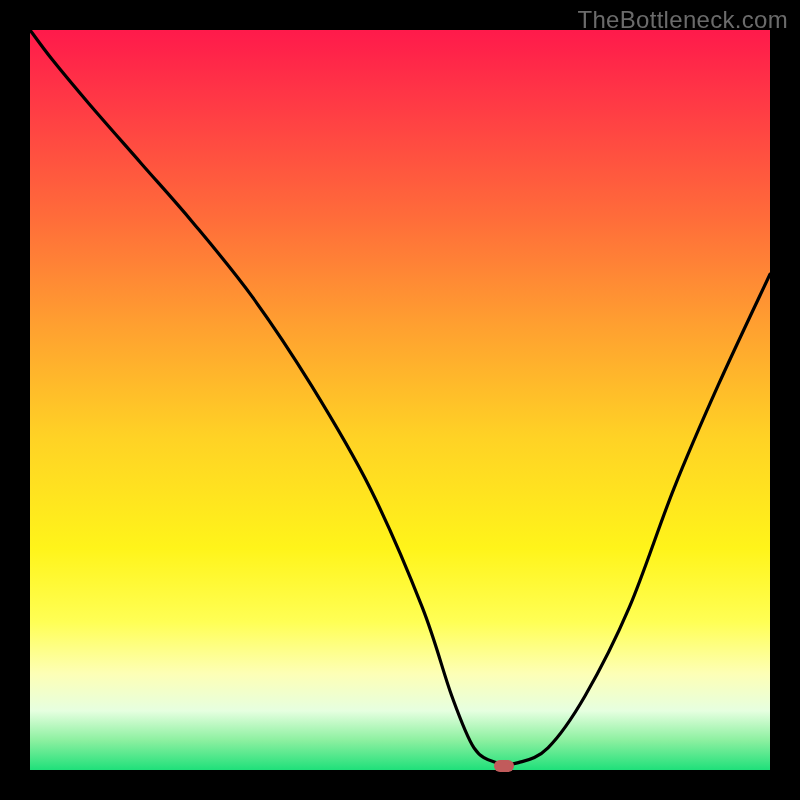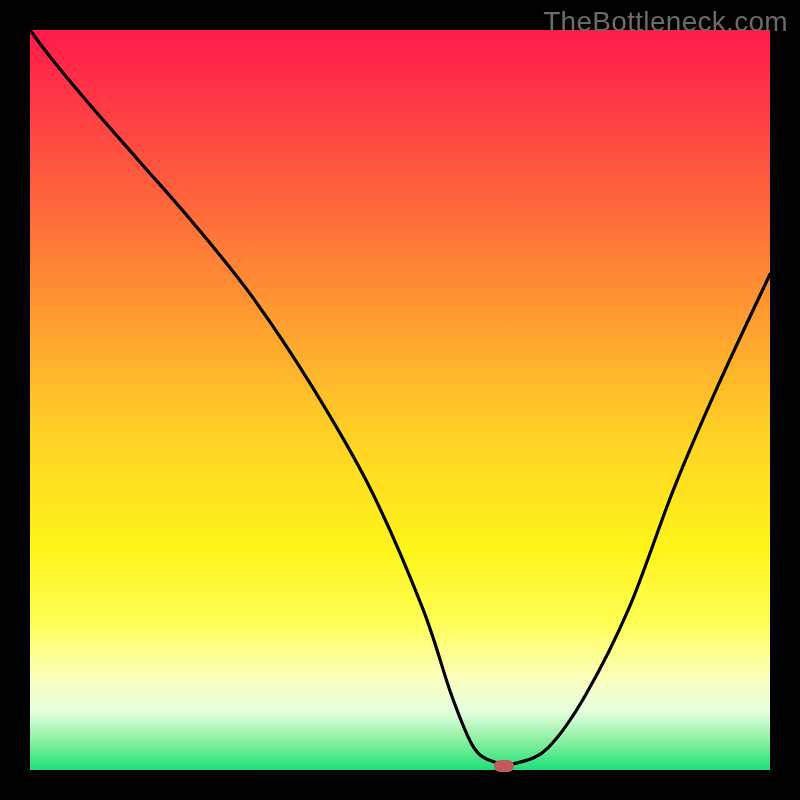--- a/index.html
+++ b/index.html
@@ -29,21 +29,21 @@
       #fdffb6 87%,
       #e6ffe0 92%,
       #8cf0a0 96%,
       #1fe07a 100%);
   }
   .watermark {
     position: absolute;
     top: 6px;
     right: 12px;
     color: #6b6b6b;
-    font-size: 28px;
+    font-size: 24px;
     font-weight: 500;
     letter-spacing: 0.3px;
   }
   svg.curve {
     position: absolute;
     left: 0;
     top: 0;
     width: 740px;
     height: 740px;
   }

